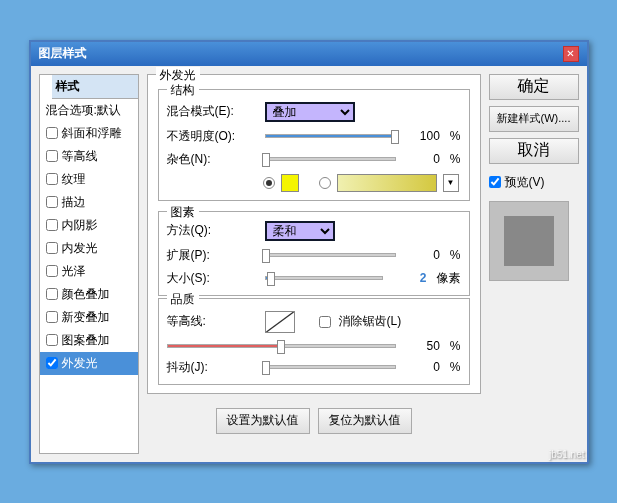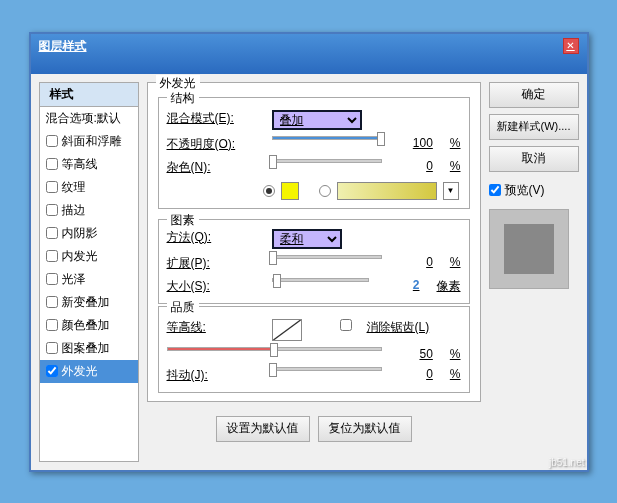--- a/index.html
+++ b/index.html
@@ -17,24 +17,23 @@
       width: 560px;
       background: #f0f0f0;
       border: 2px solid #4a7abf;
       box-shadow: 2px 2px 6px rgba(0,0,0,0.4);
     }
     .title-bar {
       background: linear-gradient(to bottom, #4a90d9, #2a6abf);
       color: white;
       padding: 4px 8px;
       display: flex;
-      align-items: flex-start;
+      align-items: flex-end;
       justify-content: space-between;
-      height: 40px;
-      text-decoration: underline;
+      height: 24px;
     }
     .title-bar-text {
       font-size: 12px;
       font-weight: bold;
     }
     .title-close {
       width: 16px;
       height: 16px;
       background: #e05050;
       color: white;
@@ -52,23 +51,24 @@
     }
     
     .left-panel {
       width: 100px;
       background: white;
       border: 1px solid #aaa;
       min-height: 380px;
     }
     .left-panel-header {
       background: #d4e4f4;
-      padding: 3px 10px;
+      padding: 3px 4px;
       font-weight: bold;
       border-bottom: 1px solid #aaa;
+      margin-left: 12px;
     }
     .style-item {
       padding: 3px 6px;
       cursor: pointer;
       display: flex;
       align-items: center;
       gap: 4px;
       font-size: 12px;
     }
     .style-item.active {
@@ -90,23 +90,23 @@
     .section-title {
       position: absolute;
       top: -8px;
       left: 8px;
       background: white;
       padding: 0 4px;
       font-size: 12px;
     }
     .form-row {
       display: flex;
+      align-items: center;
       margin-top: 6px;
-      gap: 15px;
-      text-decoration: underline;
+      gap: 8px;
     }
     .form-label {
       width: 90px;
       font-size: 12px;
       flex-shrink: 0;
     }
     .form-value {
       width: 36px;
       text-align: right;
       font-size: 12px;
@@ -192,21 +192,21 @@
       width: 90px;
       display: flex;
       flex-direction: column;
       gap: 6px;
       align-items: stretch;
     }
     .btn {
       height: 26px;
       background: linear-gradient(to bottom, #f8f8f8, #e0e0e0);
       border: 1px solid #aaa;
-      font-size: 12px;
+      font-size: 16px;
       cursor: pointer;
       display: flex;
       align-items: center;
       justify-content: center;
       padding: 0 4px;
     }
     .preview-box {
       width: 80px;
       height: 80px;
       background: #c0c0c0;
@@ -302,25 +302,25 @@
           <div class="style-item">
             <input type="checkbox" style="">
             <span>内发光</span>
           </div>
           <div class="style-item">
             <input type="checkbox" style="">
             <span>光泽</span>
           </div>
           <div class="style-item">
             <input type="checkbox" style="">
+            <span>颜色叠加</span>
+          </div>
+          <div class="style-item">
+            <input type="checkbox" style="">
             <span>新变叠加</span>
-          </div>
-          <div class="style-item">
-            <input type="checkbox" style="">
-            <span>颜色叠加</span>
           </div>
           <div class="style-item">
             <input type="checkbox" style="">
             <span>图案叠加</span>
           </div>
           <div class="style-item active">
             <input type="checkbox" checked="" style="">
             <span>外发光</span>
           </div>
         </div>

